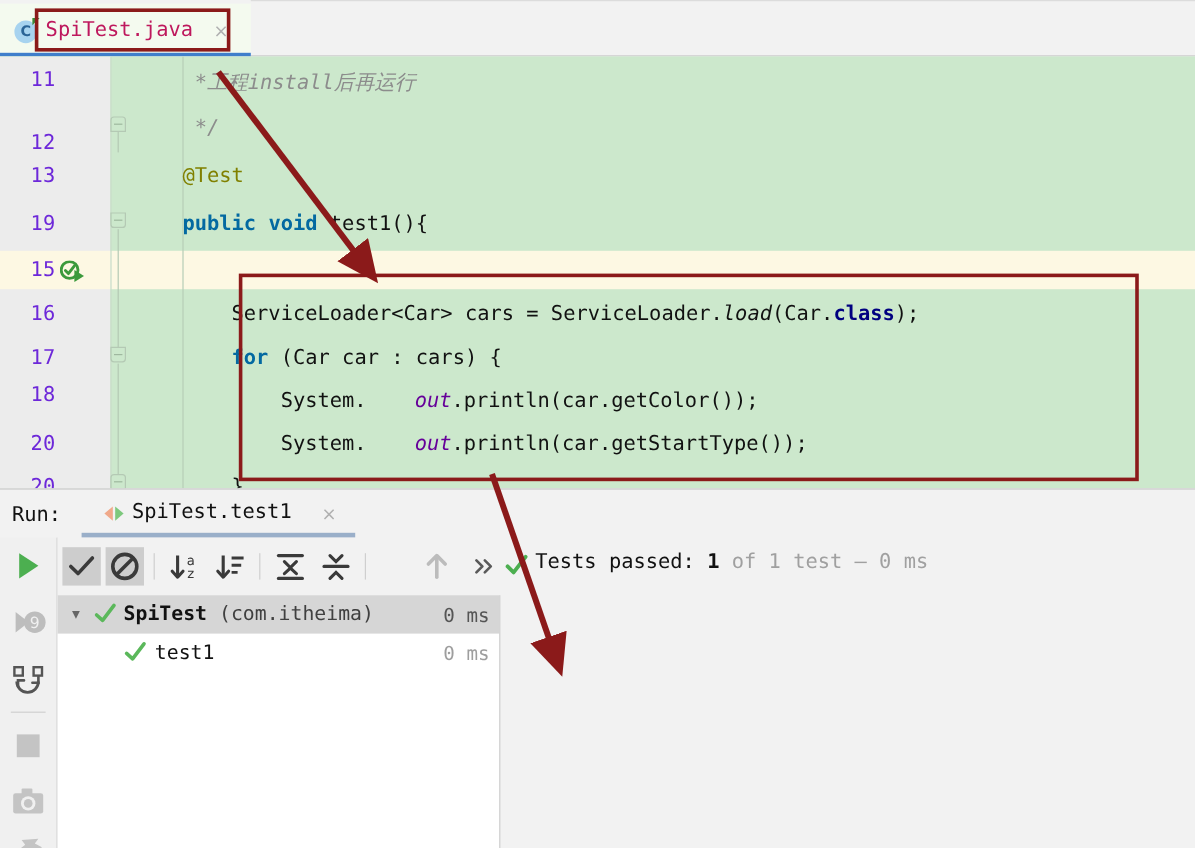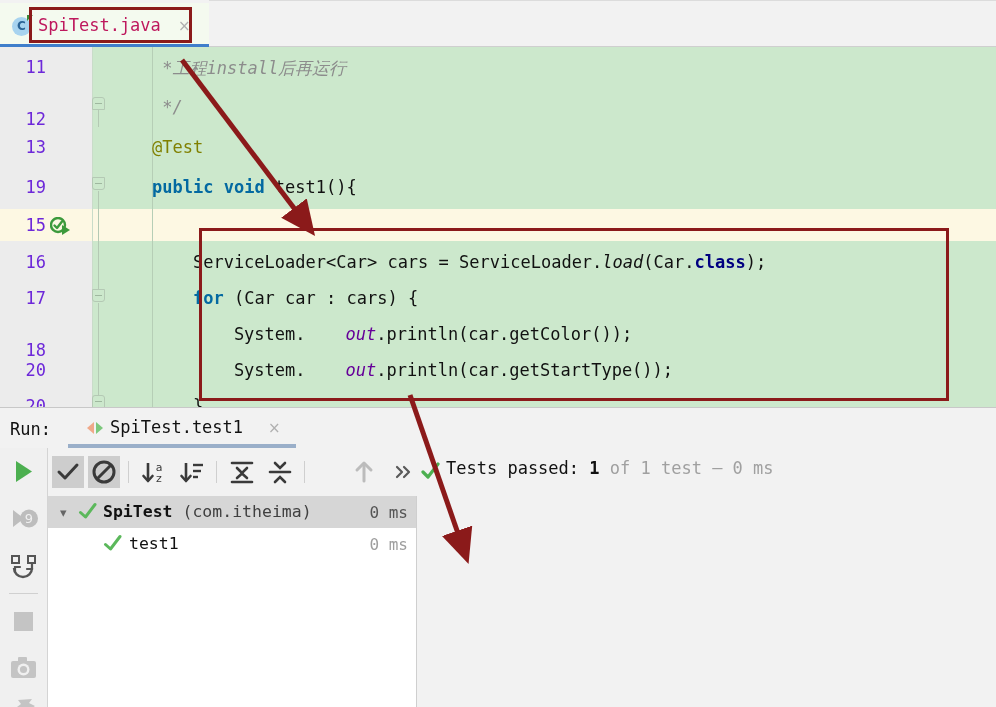--- a/index.html
+++ b/index.html
@@ -137,21 +137,21 @@
   <div class="gutter-line"></div>
   <div class="indent-guide"></div>
 
   <div class="lnum" style="top:10px;">11</div>
   <div class="lnum" style="top:50px;margin-top:12px;">12</div>
   <div class="lnum" style="top:90px;">13</div>
   <div class="lnum" style="top:130px;">19</div>
   <div class="lnum" style="top:168px;">15</div>
   <div class="lnum" style="top:205px;">16</div>
   <div class="lnum" style="top:241px;">17</div>
-  <div class="lnum" style="top:293px;">18</div>
+  <div class="lnum" style="top:272px;">18</div>
   <div class="lnum" style="top:313px;">20</div>
   <div class="lnum" style="top:349px;">20</div>
 
   <div class="run-gutter-icon">
     <svg width="22" height="20" viewBox="0 0 22 20">
       <circle cx="8" cy="8" r="7" fill="none" stroke="#3c9a3c" stroke-width="2.4"></circle>
       <path d="M4.5 8.5 L7 11 L12 4.5" fill="none" stroke="#3c9a3c" stroke-width="2.4" stroke-linecap="round" stroke-linejoin="round"></path>
       <path d="M12 8 L20 13 L12 18 Z" fill="#3c9a3c"></path>
     </svg>
   </div>

